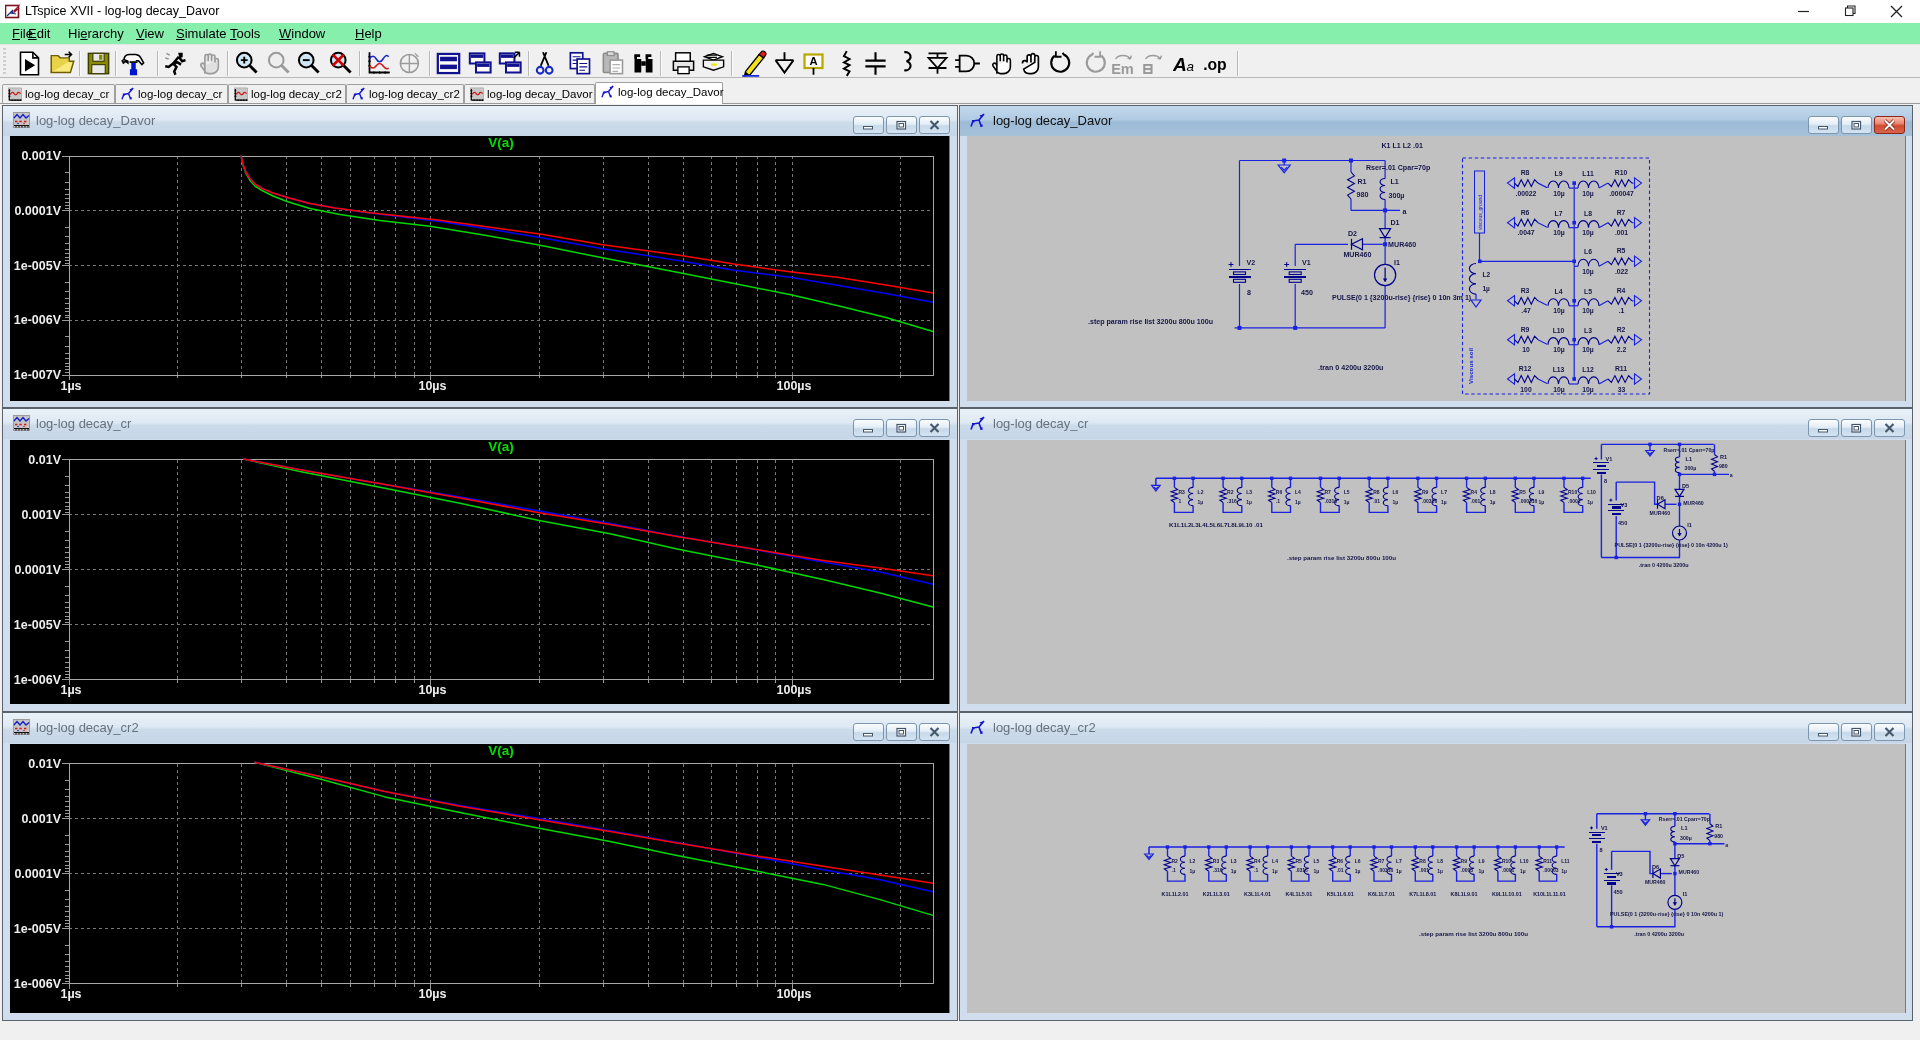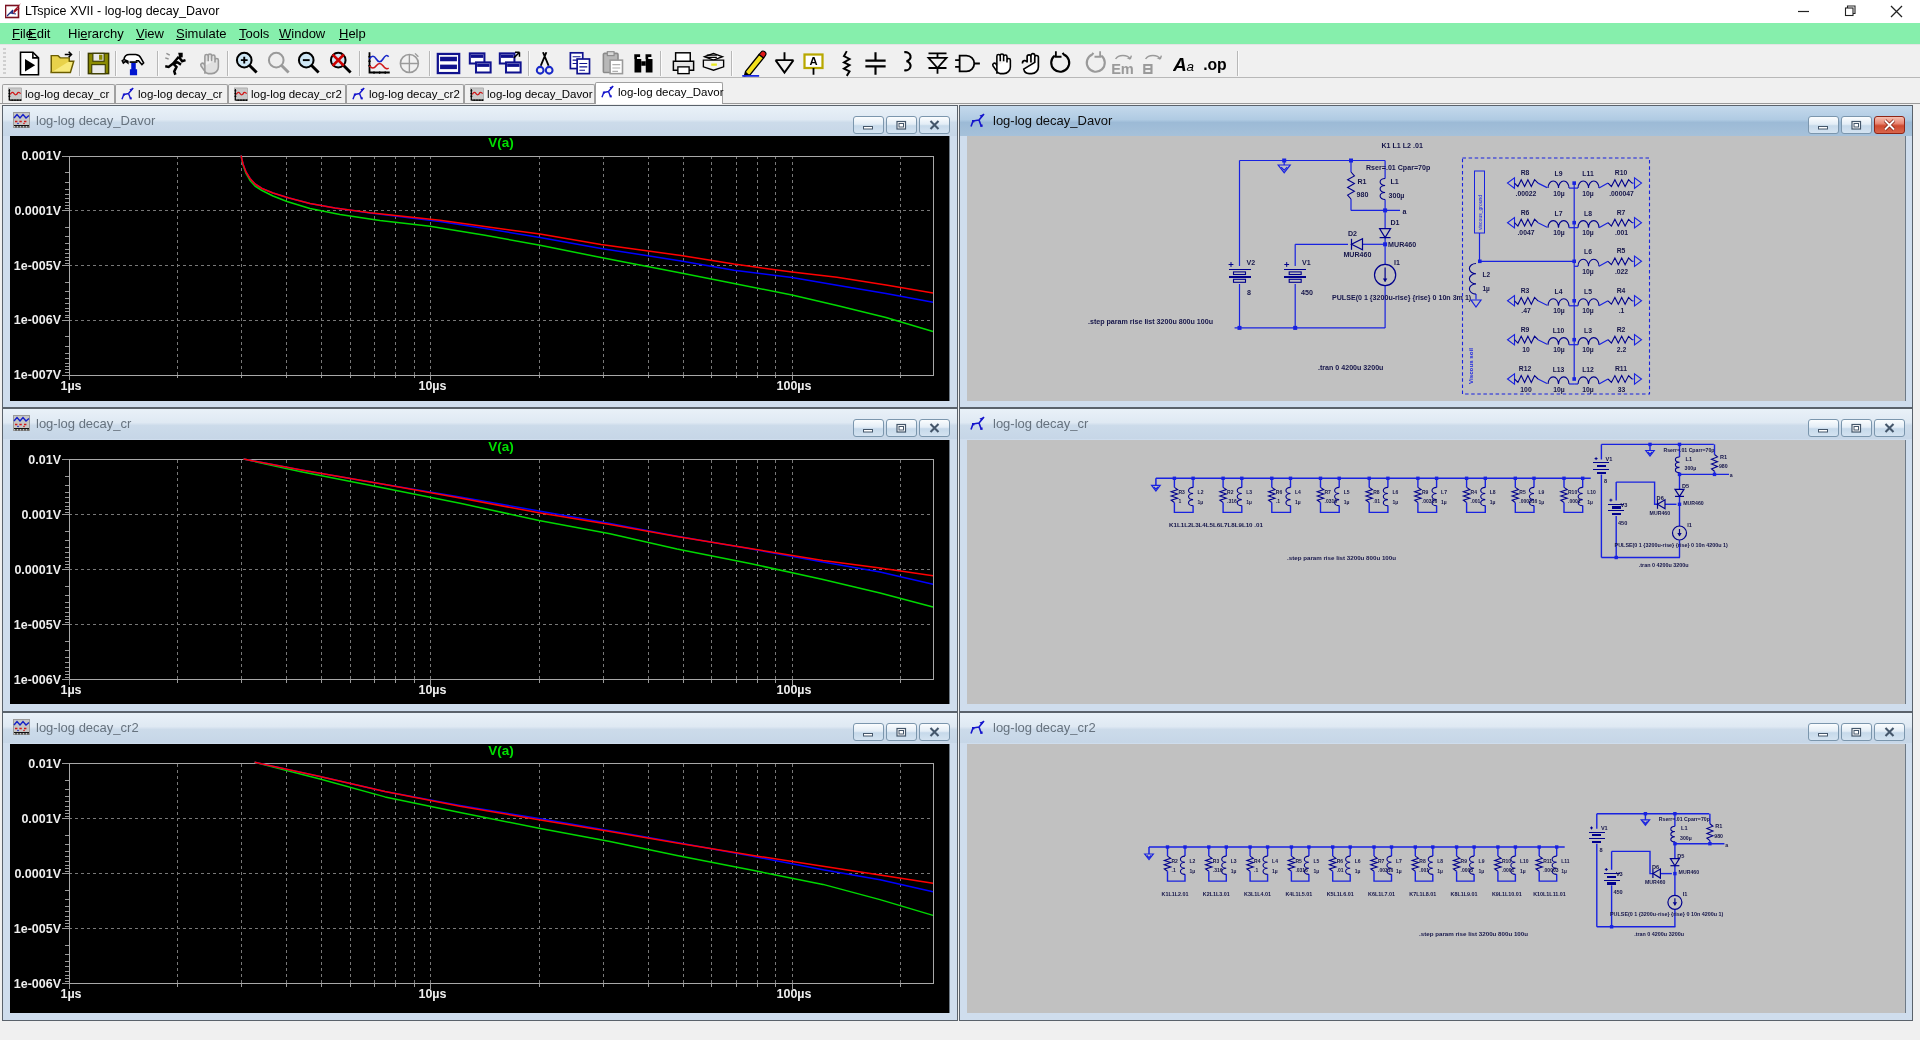--- a/index.html
+++ b/index.html
@@ -38,23 +38,23 @@
       <path d="M66.5,8 v-2 h7.5 v7.5 h-2" fill="none" stroke="#222" stroke-width="1.1"></path>
       <path d="M110,6 l11,11 M121,6 l-11,11" stroke="#222" stroke-width="1.3"></path>
     </svg>
 </div>
 <div id="menubar">
 <span style="left:12px"><u>F</u>ile</span>
 <span style="left:28px"><u>E</u>dit</span>
 <span style="left:68px">Hi<u>e</u>rarchy</span>
 <span style="left:136px"><u>V</u>iew</span>
 <span style="left:176px"><u>S</u>imulate</span>
-<span style="left:239px"><u>T</u>ools</span>
+<span style="left:230px"><u>T</u>ools</span>
 <span style="left:279px"><u>W</u>indow</span>
-<span style="left:339px"><u>H</u>elp</span>
+<span style="left:355px"><u>H</u>elp</span>
 </div>
 <div id="toolbar"></div>
 <div style="position:absolute;left:3px;top:48px;width:3px;height:28px;background:repeating-linear-gradient(180deg,#cfcfcf 0 2px,#f0f0f0 2px 4px)"></div>
 <svg style="position:absolute;left:16px;top:50px" width="27" height="27" viewBox="0 0 24 24">
     <path d="M4,2 h11 l5,5 v15 h-16 z" fill="#fff" stroke="#000" stroke-width="1.4"></path>
     <path d="M15,2 v5 h5" fill="none" stroke="#000" stroke-width="1.4"></path>
     <path d="M8,8 L17,13.5 L8,19 Z" fill="#000"></path>
   </svg>
 <svg style="position:absolute;left:49px;top:50px" width="27" height="27" viewBox="0 0 24 24">
     <path d="M2,20 L5,10 H22 L19,20 Z" fill="#f7e97a" stroke="#6b5d00" stroke-width="1.3"></path>

